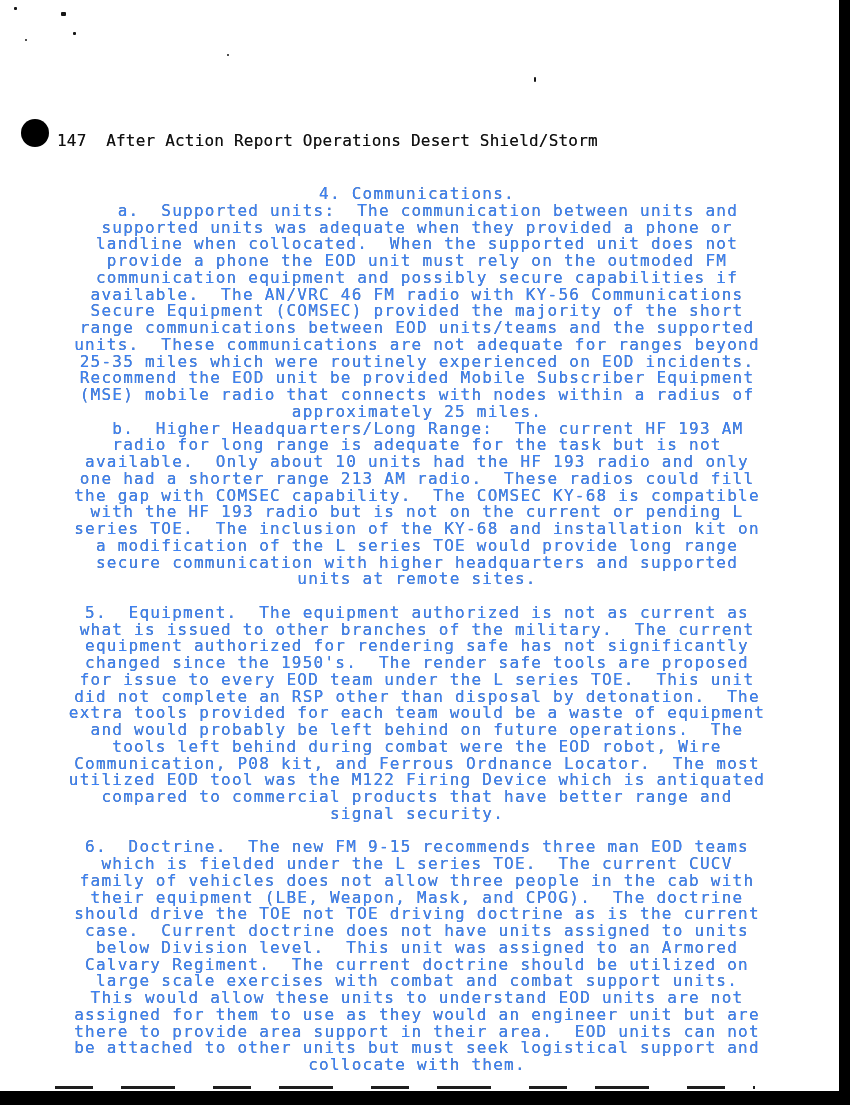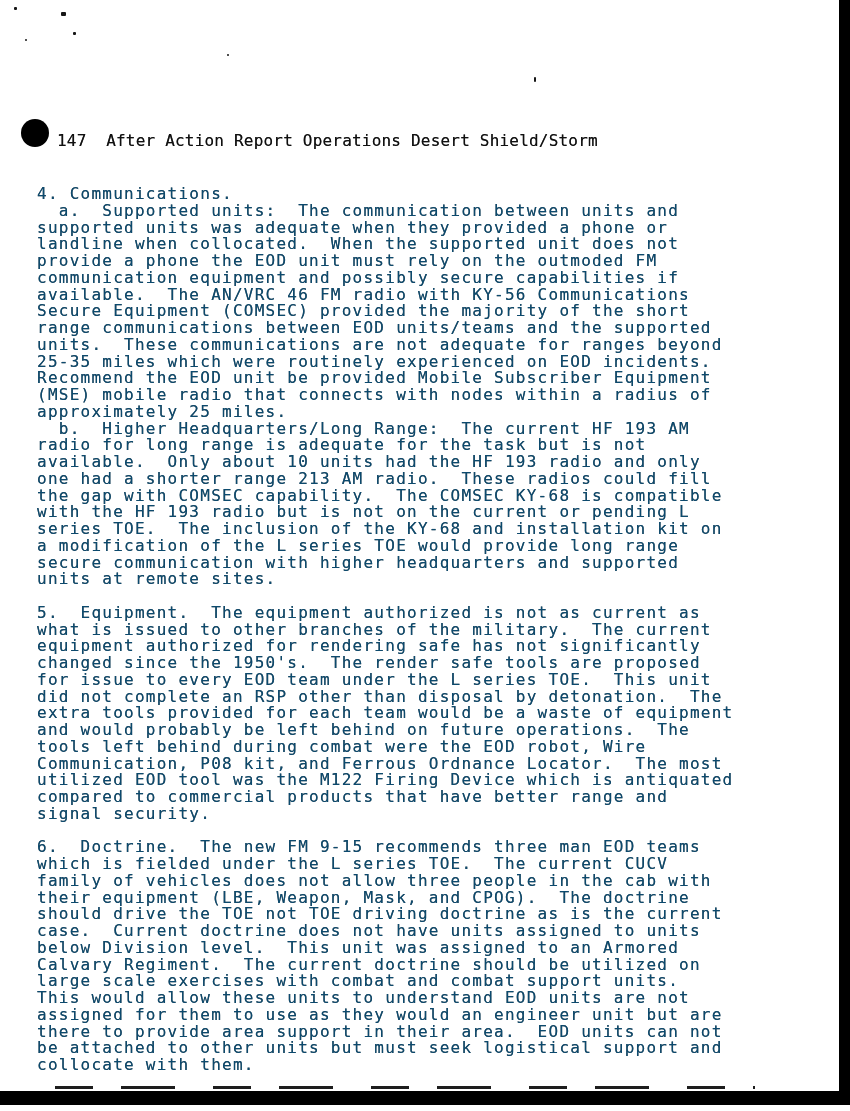--- a/index.html
+++ b/index.html
@@ -8,20 +8,21 @@
     height: 1111px;
     background: #ffffff;
     position: relative;
     overflow: hidden;
     font-family: "DejaVu Sans Mono", monospace;
   }
   .scan-page {
     position: absolute;
     inset: 0;
     background: #ffffff;
+    text-align: center;
   }
   
   .border-right {
     position: absolute;
     left: 839px; top: 0;
     width: 11px; height: 1105px;
     background: #000;
   }
   .border-bottom {
     position: absolute;
@@ -69,21 +70,21 @@
     position: absolute;
     left: 37px; top: 186px;
     width: 760px;
   }
   pre.section {
     margin: 0 0 16.75px 0;
     font-family: "DejaVu Sans Mono", monospace;
     font-size: 16px;
     line-height: 16.75px;
     letter-spacing: 1.25px;
-    color: #0c4a6e;
+    color: #3b82f6;
     white-space: pre;
     text-shadow: 0 0 0.5px rgba(0,0,0,0.6);
   }
 </style>
 </head>
 <body>
 
 <div class="scan-page">
 
   <span class="speck s1"></span>

